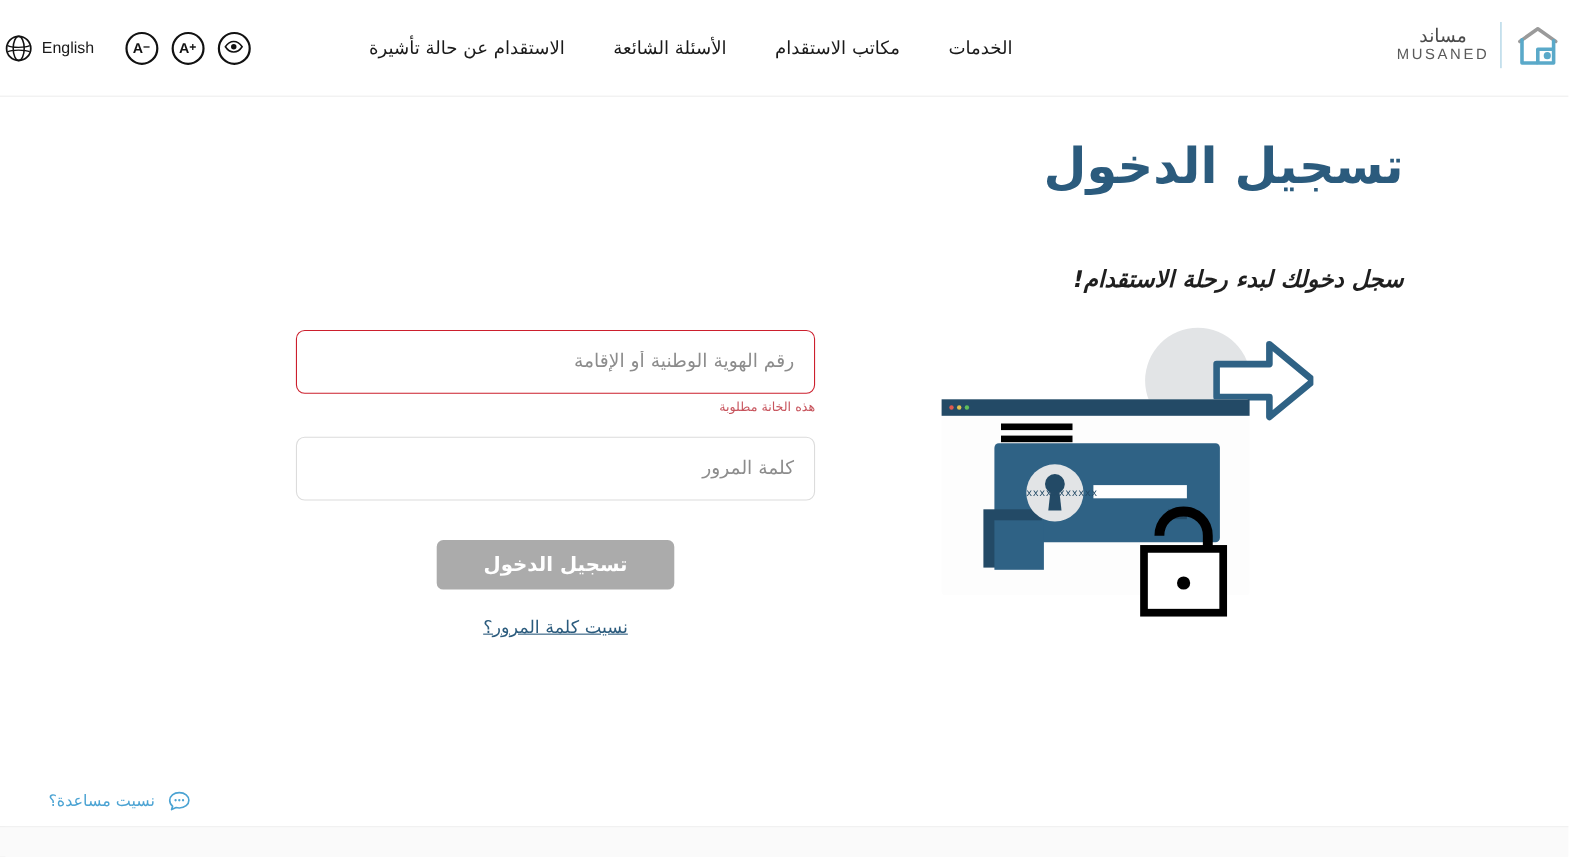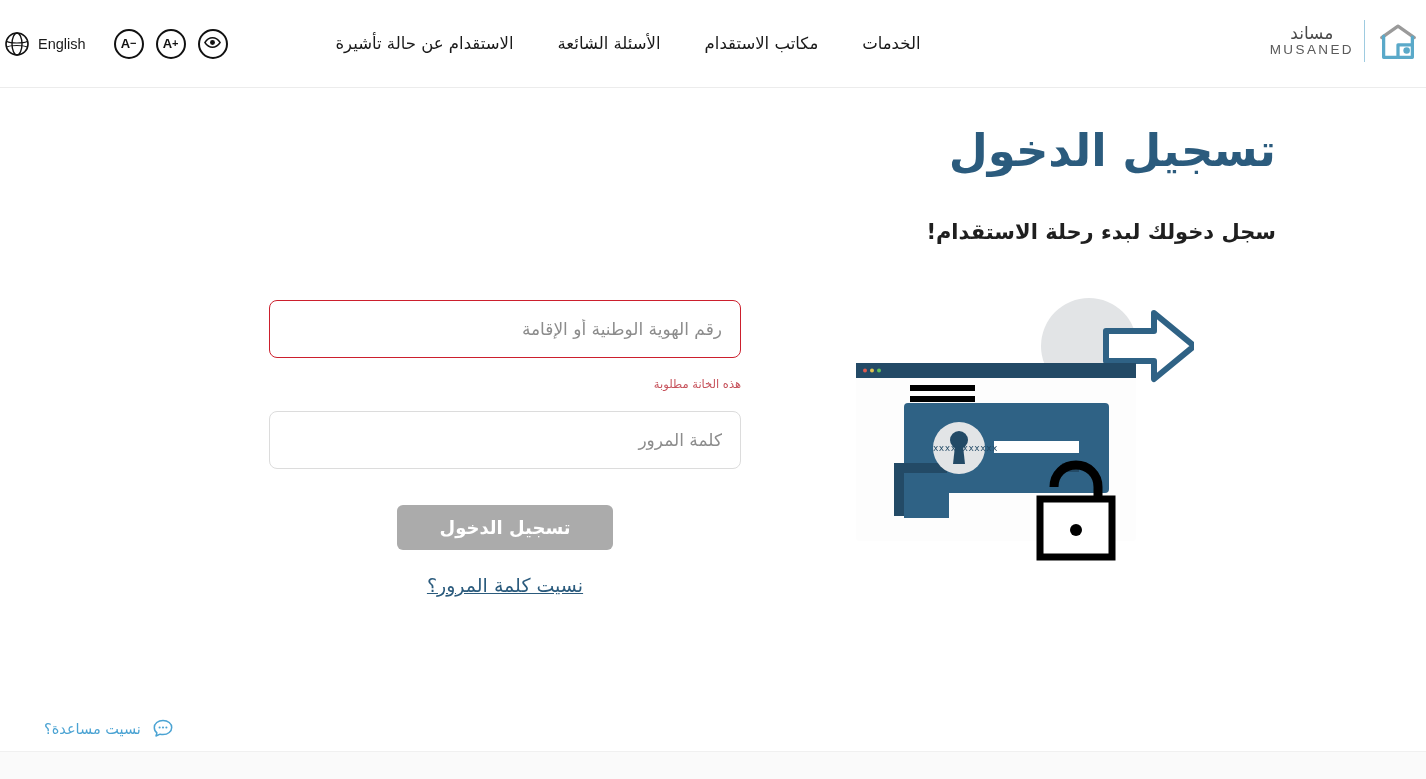--- a/index.html
+++ b/index.html
@@ -178,27 +178,28 @@
     font-size: 45px;
     font-weight: 700;
     color: #2b5b7d;
     font-family: "DejaVu Sans", sans-serif;
     letter-spacing: 0px;
     white-space: nowrap;
   }
 
   .page-subtitle {
     position: absolute;
-    top: 132px;
+    top: 154px;
     right: 150px;
     font-size: 21px;
     font-weight: 700;
     color: #1f1f1f;
     font-family: "DejaVu Sans", sans-serif;
     white-space: nowrap;
+    font-style: italic;
   }
 
   .illustration {
     position: absolute;
     top: 195px;
     right: 232px;
     width: 340px;
     height: 285px;
   }
 
@@ -241,21 +242,21 @@
     border: none;
     outline: none;
     direction: rtl;
   }
   .field-placeholder::placeholder { color: #8c8c8c; opacity: 1; }
 
   .field-error-msg {
     font-size: 11.5px;
     color: #c7535c;
     text-align: right;
-    margin-top: 19px;
+    margin-top: 5px;
     padding-left: 2px;
     font-family: "DejaVu Sans", sans-serif;
     direction: rtl;
   }
 
   .field-gap { height: 20px; }
 
   .login-btn {
     display: block;
     width: 216px;
@@ -282,21 +283,21 @@
     font-family: "DejaVu Sans", sans-serif;
     margin-bottom: 9px;
   }
   .link-a {
     color: #2b5b7d;
     text-decoration: underline;
     cursor: pointer;
     margin-right: 6px;
   }
   .link-solo {
-    font-size: 19px;
+    font-size: 16px;
     color: #2b5b7d;
     text-decoration: underline;
     cursor: pointer;
     font-family: "DejaVu Sans", sans-serif;
   }
 
   
   .help-widget {
     position: absolute;
     left: 44px;

